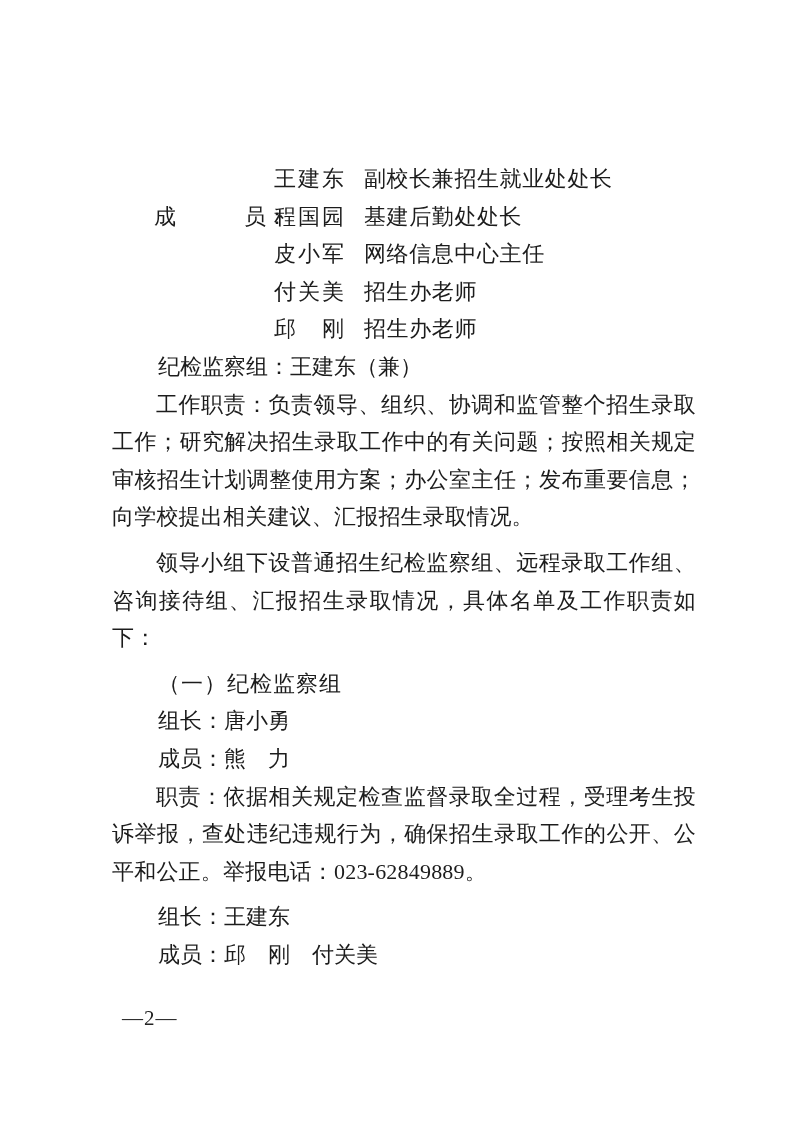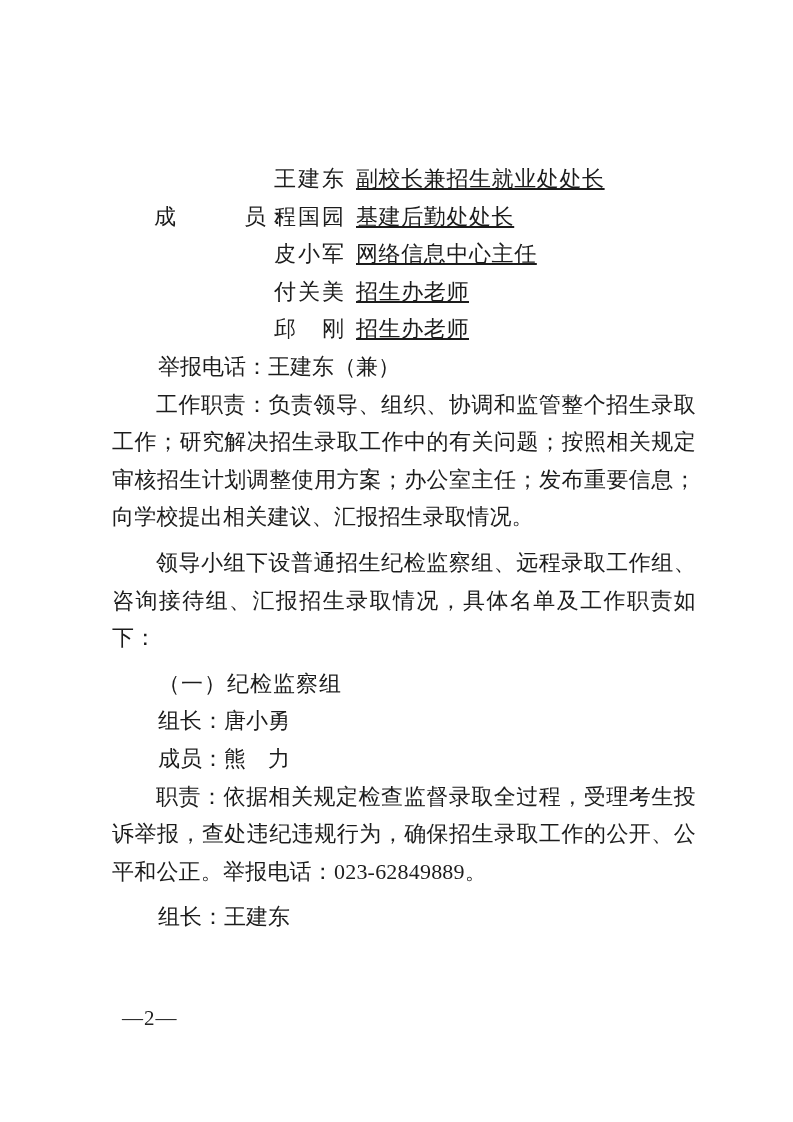--- a/index.html
+++ b/index.html
@@ -27,21 +27,21 @@
   }
   
   .roster-row {
     position: relative;
     height: 37.6px;
     white-space: nowrap;
   }
   .roster-pre   { position: absolute; left: 42px;  top: 0; }
   .roster-mid   { position: absolute; left: 132px; top: 0; }
   .roster-name  { position: absolute; left: 162px; top: 0; width: 84px; letter-spacing: 2px; }
-  .roster-title { position: absolute; left: 244px; top: 0; letter-spacing: 0.6px; text-decoration: underline; }
+  .roster-title { position: absolute; left: 252px; top: 0; letter-spacing: 0.6px; }
   
   .line {
     padding-left: 50px;
     height: 37.6px;
     white-space: nowrap;
   }
   .heading { font-weight: 400; letter-spacing: 1px; }
   
   .para {
     text-indent: 44px;
@@ -79,29 +79,30 @@
     </div>
     <div class="roster-row">
       <span class="roster-name">付关美</span>
       <span class="roster-title">招生办老师</span>
     </div>
     <div class="roster-row">
       <span class="roster-name">邱　刚</span>
       <span class="roster-title">招生办老师</span>
     </div>
 
-    <div class="line">举报电话：王建东（兼）</div>
+    <div class="line">纪检监察组：王建东（兼）</div>
 
     <div class="para">工作职责：负责领导、组织、协调和监管整个招生录取工作；研究解决招生录取工作中的有关问题；按照相关规定审核招生计划调整使用方案；办公室主任；发布重要信息；向学校提出相关建议、汇报招生录取情况。</div>
 
     <div class="para">领导小组下设普通招生纪检监察组、远程录取工作组、咨询接待组、汇报招生录取情况，具体名单及工作职责如下：</div>
 
     <div class="line heading">（一）纪检监察组</div>
     <div class="line">组长：唐小勇</div>
     <div class="line">成员：熊　力</div>
     <div class="para">职责：依据相关规定检查监督录取全过程，受理考生投诉举报，查处违纪违规行为，确保招生录取工作的公开、公平和公正。举报电话：023-62849889。</div>
 
     <div class="line">组长：王建东</div>
+    <div class="line">成员：邱　刚　付关美</div>
 
   </div>
 
   <div class="page-number">—2—</div>
 </div>
 
 </body></html>

